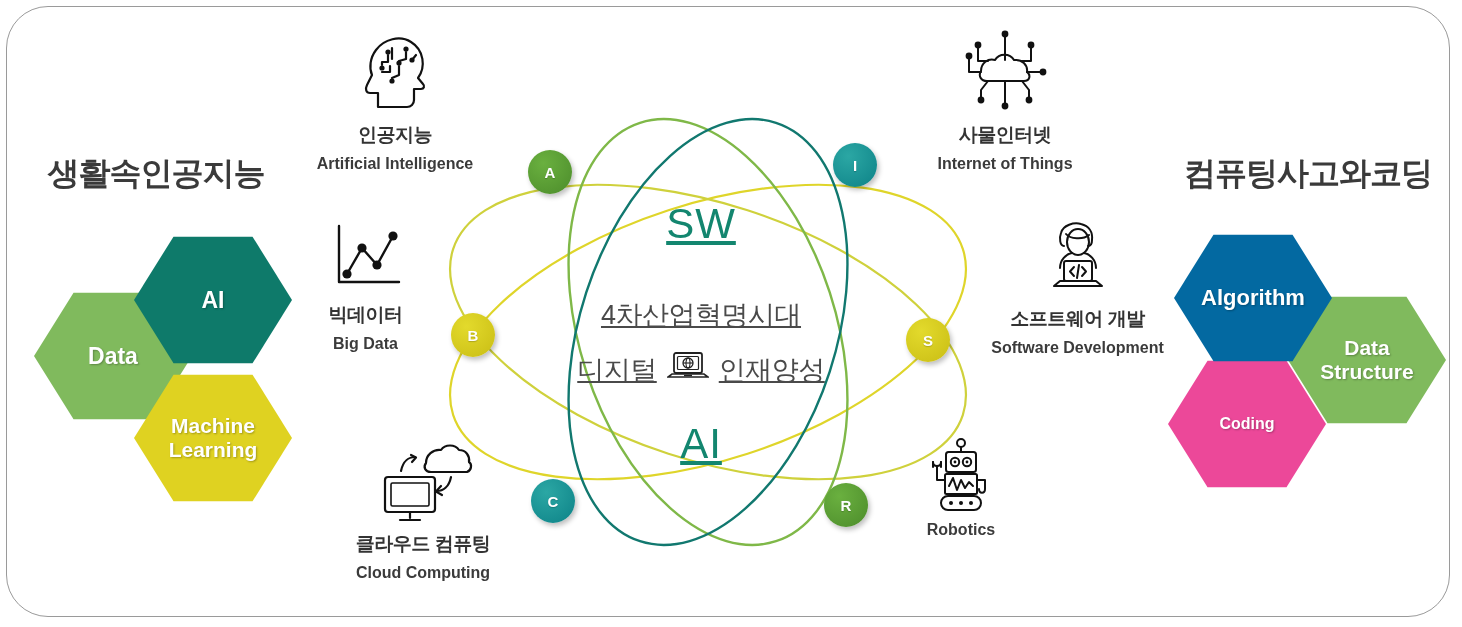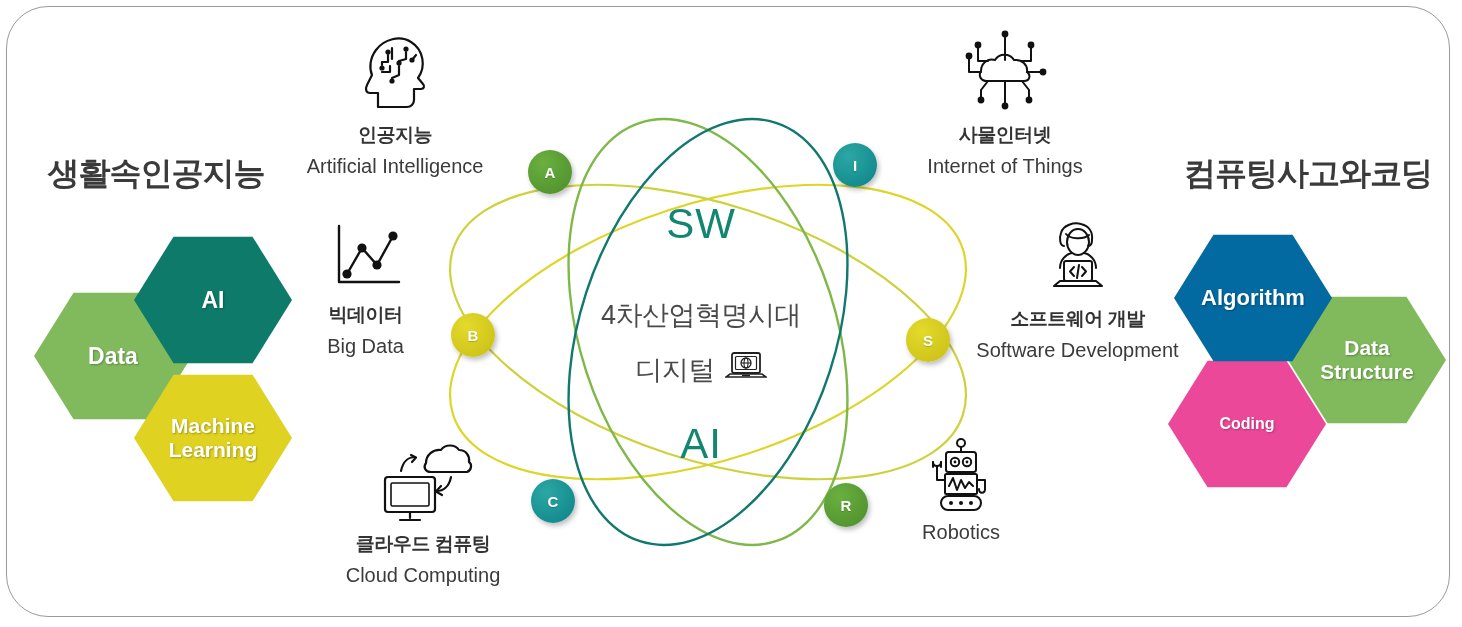--- a/index.html
+++ b/index.html
@@ -81,22 +81,22 @@
   }
   .topic .label-ko {
     font-size: 19px;
     font-weight: bold;
     color: #333333;
     margin-top: 8px;
     letter-spacing: -0.5px;
     white-space: nowrap;
   }
   .topic .label-en {
-    font-size: 20px;
-    font-weight: normal;
+    font-size: 16px;
+    font-weight: bold;
     color: #3b3b3b;
     margin-top: 7px;
     white-space: nowrap;
   }
 
   #topic-ai        { left: 270px;  top: 28px;  }
   #topic-bigdata   { left: 243px;  top: 218px; width: 245px; }
   #topic-cloud     { left: 298px;  top: 437px; }
   #topic-iot       { left: 880px;  top: 28px;  }
   #topic-sw        { left: 945px;  top: 222px; width: 265px; }
@@ -114,20 +114,21 @@
     top: 106px;
     width: 560px;
     height: 452px;
   }
   #orbit svg { display: block; }
 
   .center-text {
     position: absolute;
     text-align: center;
     white-space: nowrap;
+    text-decoration: underline;
   }
   #sw-label {
     left: 611px; top: 200px; width: 180px;
     font-size: 42px; color: #13866f; font-weight: normal;
     letter-spacing: 1px;
   }
   #ai-label {
     left: 611px; top: 420px; width: 180px;
     font-size: 42px; color: #13866f; font-weight: normal;
     letter-spacing: 1px;
@@ -226,20 +227,21 @@
       <svg width="42" height="32" viewBox="0 0 42 32" fill="none">
         <rect x="7" y="3" width="28" height="20" rx="2" stroke="#222" stroke-width="1.8"></rect>
         <rect x="10.5" y="6.5" width="21" height="13" rx="1" stroke="#222" stroke-width="1.2"></rect>
         <circle cx="21" cy="13" r="5" stroke="#222" stroke-width="1.3"></circle>
         <ellipse cx="21" cy="13" rx="2" ry="5" stroke="#222" stroke-width="1.1"></ellipse>
         <line x1="16" y1="13" x2="26" y2="13" stroke="#222" stroke-width="1.1"></line>
         <path d="M1 27 H41 L37 24 H5 Z" stroke="#222" stroke-width="1.6" fill="none"></path>
         <line x1="17" y1="25.5" x2="25" y2="25.5" stroke="#222" stroke-width="1.4"></line>
       </svg>
     </span>
+    <span>인재양성</span>
   </div>
 
   <div class="badge" id="badge-a">A</div>
   <div class="badge" id="badge-i">I</div>
   <div class="badge" id="badge-b">B</div>
   <div class="badge" id="badge-s">S</div>
   <div class="badge" id="badge-c">C</div>
   <div class="badge" id="badge-r">R</div>
 
   <div class="topic" id="topic-ai">

